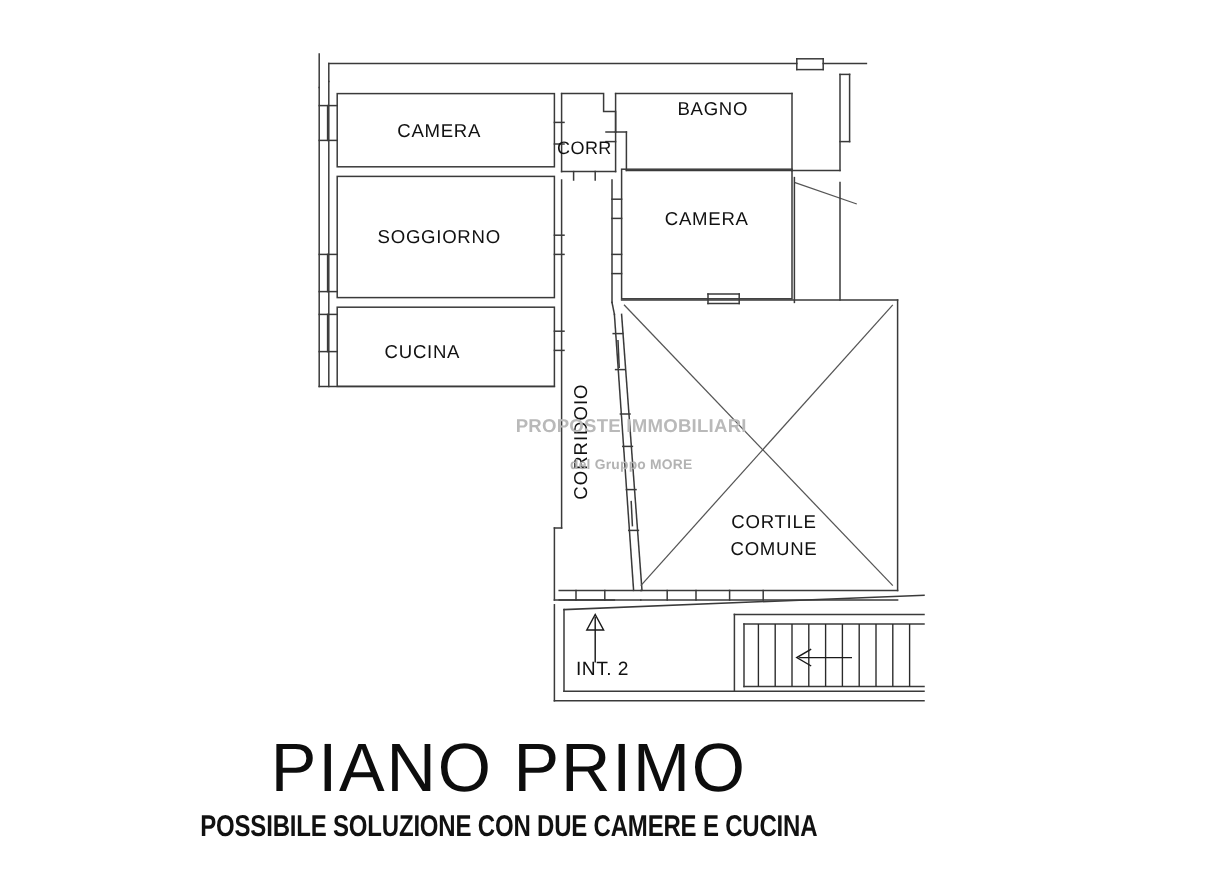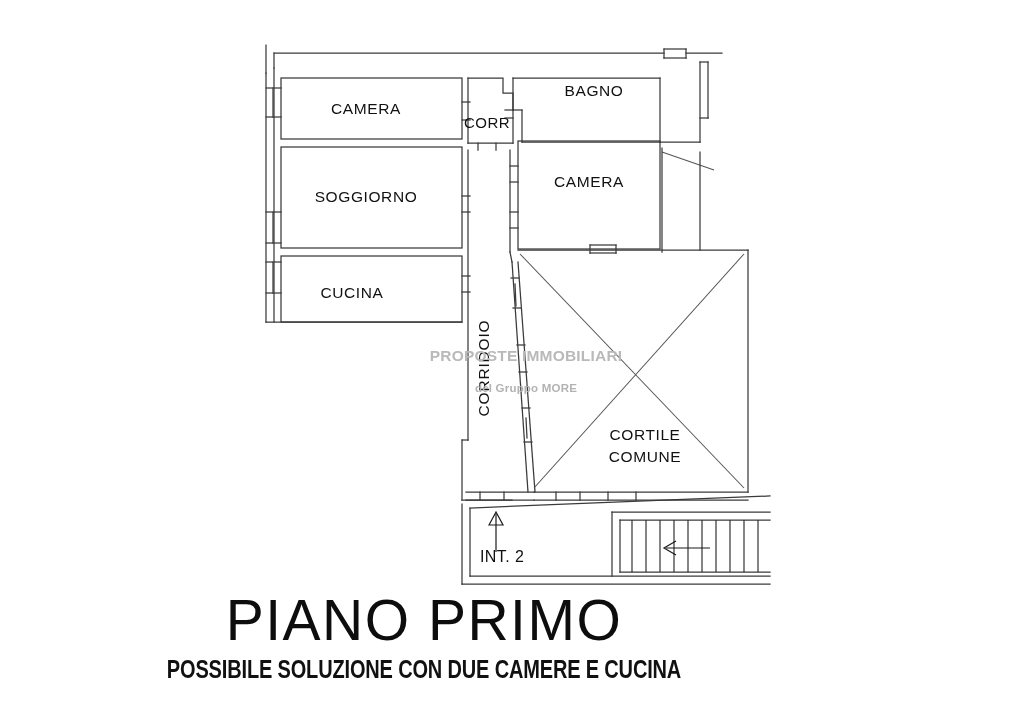--- a/index.html
+++ b/index.html
@@ -96,21 +96,21 @@
     letter-spacing: 0.2px;
     color: #b3b3b3;
     margin-top: 18px;
     white-space: nowrap;
   }
 
   
   #title-block {
     position: absolute;
     left: 0;
-    top: 592px;
+    top: 612px;
     width: 848px;
     text-align: center;
   }
   #title-main {
     font-family: "Liberation Sans", sans-serif;
     font-size: 57px;
     font-weight: 300;
     letter-spacing: 1.5px;
     color: #0d0d0d;
     line-height: 1.0;

